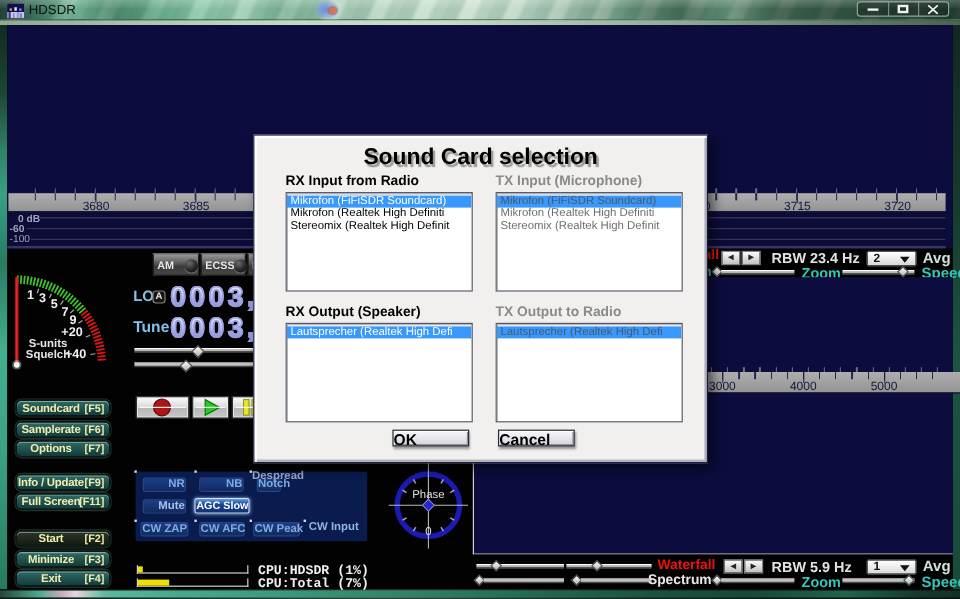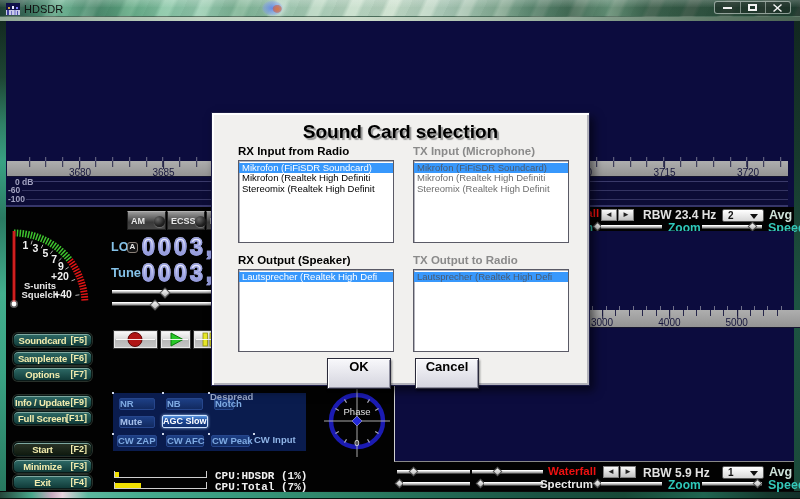--- a/index.html
+++ b/index.html
@@ -8,27 +8,27 @@
 .tealtx{color:#2fc8ba;font-weight:bold;font-size:12px}
 .whitetx{color:#e2e2e2;font-weight:bold;font-size:12px}
 .diamond{position:absolute;width:7px;height:7px;background:linear-gradient(135deg,#ffffff,#b0b0b0);border:1px solid #555;transform:rotate(45deg)}
 .track{position:absolute;height:4px;background:linear-gradient(#e8e8e8,#8a8a8a);border-top:1px solid #fdfdfd;border-bottom:1px solid #4a4a4a}
 .arrbtn{position:absolute;width:16px;height:12px;background:linear-gradient(#fbfbfb,#c2c2c2);border:1px solid #808080;color:#222;font-size:8px;line-height:10px;text-align:center}
 .combo{position:absolute;width:42px;height:13px;background:linear-gradient(#ffffff,#d8d8d8);border:1px solid #555;border-radius:2px;color:#111;font-weight:bold;font-size:10px;line-height:11px;padding-left:5px}
 .combo:after{content:"";position:absolute;right:5px;top:4px;border-left:4px solid transparent;border-right:4px solid transparent;border-top:5px solid #111}
 .lbtn{position:absolute;left:13px;width:79px;height:14px;border-radius:5px;background:linear-gradient(#2f6b67,#113b39);border:1px solid #0a1a18;box-shadow:inset 0 1px 0 #7fa8a0, 0 0 0 1px #28302a;color:#f2ecae;font-weight:bold;font-size:10.5px;line-height:13px;text-align:center}
 .lbtn b{position:absolute;right:4px;font-weight:bold;font-size:9px}
 .lbtn span{position:absolute;left:0;right:20px;text-align:center;white-space:nowrap;font-size:9.5px;letter-spacing:-0.2px}
-.nbtn{position:absolute;height:12px;background:linear-gradient(#1d3f85,#122a60);border:1px solid #26468c;border-radius:2px;color:#7eaae2;font-weight:bold;font-size:9.5px;line-height:10px;text-align:left;white-space:nowrap}
+.nbtn{position:absolute;height:12px;background:linear-gradient(#1d3f85,#122a60);border:1px solid #26468c;border-radius:2px;color:#7eaae2;font-weight:bold;font-size:9.5px;line-height:10px;text-align:right;white-space:nowrap}
 .lcd{position:absolute;font-weight:bold;font-size:23px;letter-spacing:3.2px;background:linear-gradient(#ffffff 8%,#c2c6f2 40%,#7a82cc 92%);-webkit-background-clip:text;background-clip:text;color:transparent;-webkit-text-stroke:1.4px #989fde;white-space:nowrap}
 .scalenum{position:absolute;transform:translateX(-50%);color:#16163c;font-size:10px;top:6px}
 .listbox{position:absolute;width:156px;height:83px;background:#fff;border:1px solid #5a5a66;box-shadow:inset 1px 1px 0 #b4b4bc;font-size:9.5px;line-height:10.3px;overflow:hidden;padding-top:2px}
 .listbox div{padding-left:3px;white-space:nowrap}
 .sel{background:#3898fc;color:#fff}
-.dlgbtn{position:absolute;width:64px;height:31px;top:358px;background:linear-gradient(#f8f8fb,#d4d4de);border:1px solid #2a2a3a;box-shadow:inset 1px 1px 0 #ffffff,inset -1px -1px 0 #9090a0,1px 2px 2px rgba(0,0,0,0.4);color:#000;font-weight:bold;font-size:13px;text-align:center;line-height:16px}
+.dlgbtn{position:absolute;width:64px;height:14px;top:358px;background:linear-gradient(#f8f8fb,#d4d4de);border:1px solid #2a2a3a;box-shadow:inset 1px 1px 0 #ffffff,inset -1px -1px 0 #9090a0,1px 2px 2px rgba(0,0,0,0.4);color:#000;font-weight:bold;font-size:13px;line-height:16px}
 .grplbl{position:absolute;font-weight:bold;font-size:11.5px;color:#000}
 .mbtn{top:0;height:19px;background:linear-gradient(#9a9a9a,#5e5e5e 40%,#3a3a3a 60%,#474747);border:1px solid #222;border-top:1px solid #b0b0b0;color:#e8e8e8;font-weight:bold;font-size:11px}
 .mbtn span{position:absolute;left:3px;top:4px;font-size:9px}
 .mbtn i{position:absolute;top:4px;width:11px;height:11px;border-radius:50%;background:radial-gradient(circle at 35% 30%,#6a6a6a,#222 60%,#111);box-shadow:0 1px 1px rgba(255,255,255,0.25)}
 .rbtn{top:330px;height:19px;background:linear-gradient(#fdfdfd,#dcdcdc 45%,#b8b8b8 55%,#c6c6c6);border:1px solid #333;box-shadow:inset 0 0 0 1px #e8e8e8}
 .rbtn:after{content:"";position:absolute;left:2px;right:2px;top:7.5px;height:1.5px;background:rgba(255,255,255,0.9)}
 </style></head>
 <body>
 <div id="stage">
 
@@ -90,21 +90,21 @@
  <span class="scalenum" style="left:657.5px">3715</span>
  <span class="scalenum" style="left:741px">3720</span>
 </div>
 
 <div class="a" style="left:7px;top:178px;width:781px;height:28px;background:#0c0c36;overflow:hidden">
  <div class="a" style="left:26px;top:3px;width:755px;height:1px;background:#3a3a6a"></div>
  <div class="a" style="left:15px;top:12px;width:766px;height:1px;background:#343462"></div>
  <div class="a" style="left:19px;top:21px;width:762px;height:1px;background:#343462"></div>
  <div class="a" style="left:8px;top:-1px;color:#a2a2c0;font-size:8.5px;font-weight:bold">0 dB</div>
  <div class="a" style="left:1px;top:7px;color:#a2a2c0;font-size:8.5px;font-weight:bold">-60</div>
- <div class="a" style="left:1px;top:16px;color:#a2a2c0;font-size:8.5px;font-weight:bold">-100</div>
+ <div class="a" style="left:1px;top:16px;color:#a2a2c0;font-size:8.5px;font-weight:normal">-100</div>
  <div class="a" style="left:1px;top:25px;color:#a2a2c0;font-size:8.5px;font-weight:bold">-150</div>
 </div>
 <div class="a" style="left:6px;top:205px;width:782px;height:1.5px;background:#36366a"></div>
 
 <div class="a track" style="left:397px;top:212px;width:73px"></div>
 <div class="a track" style="left:472px;top:212px;width:71px"></div>
 <div class="diamond" style="left:410px;top:210px"></div>
 <div class="diamond" style="left:494px;top:210px"></div>
 <div class="a" style="left:551px;top:207px;width:48px;text-align:right;color:#ee1111;font-weight:bold;font-size:11.5px">Waterfall</div>
 <div class="arrbtn" style="left:601px;top:209px">◄</div>

